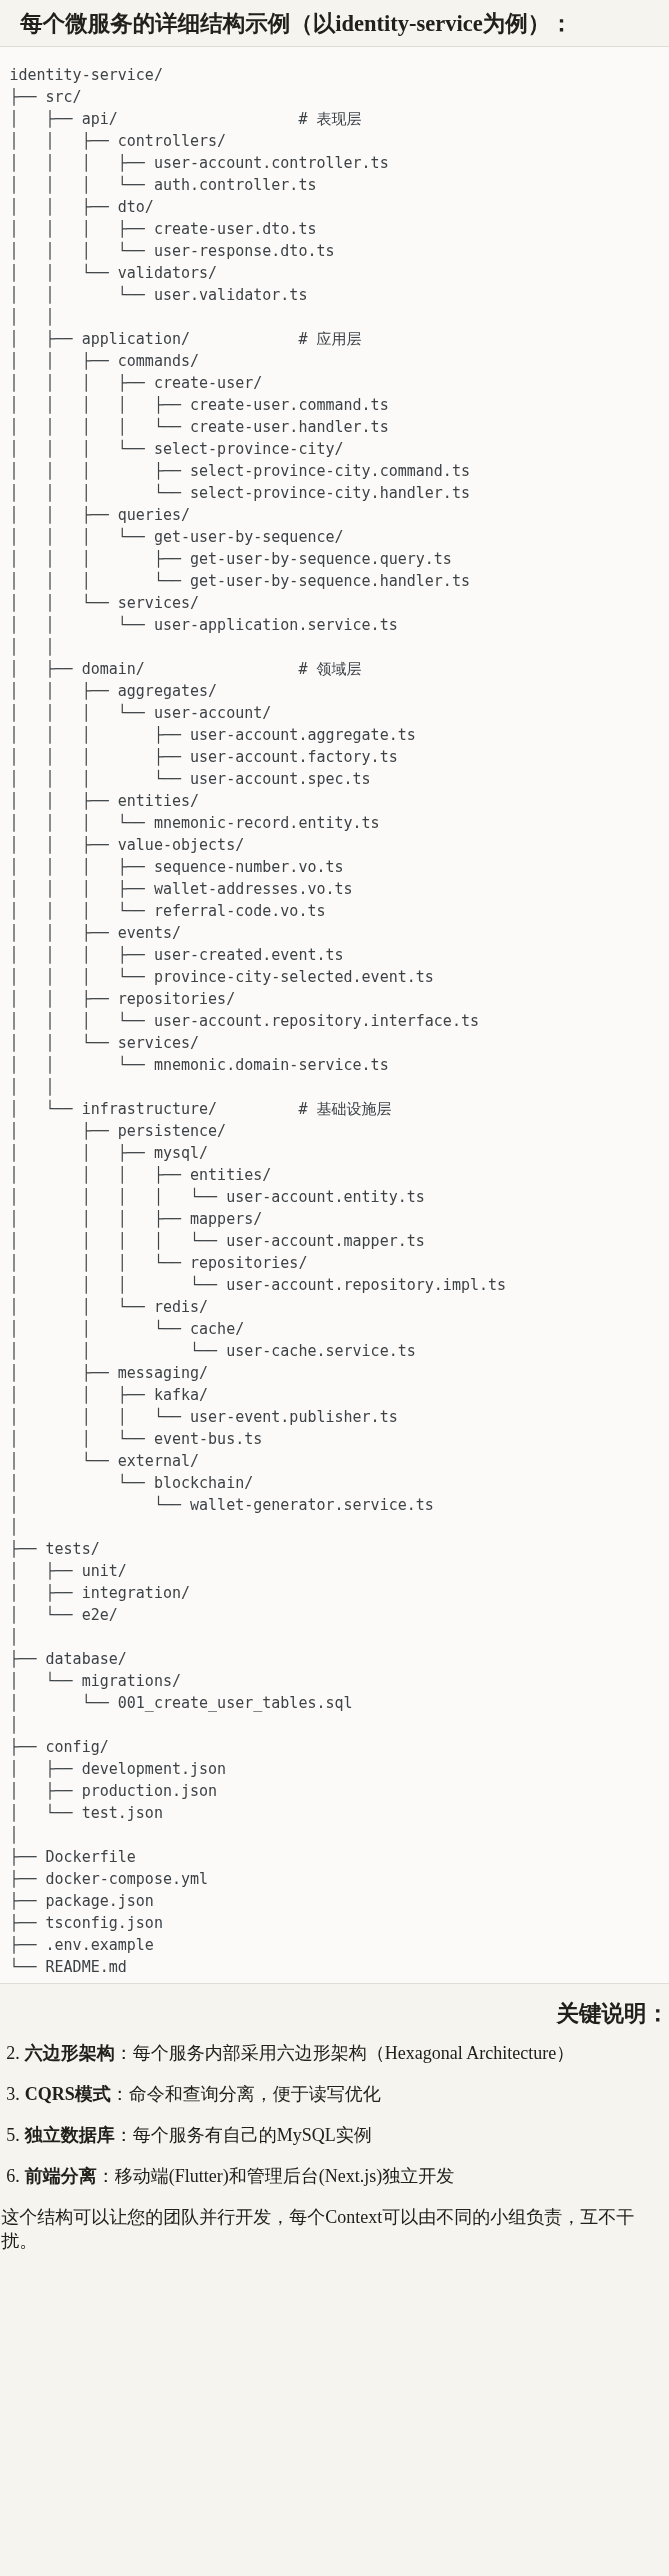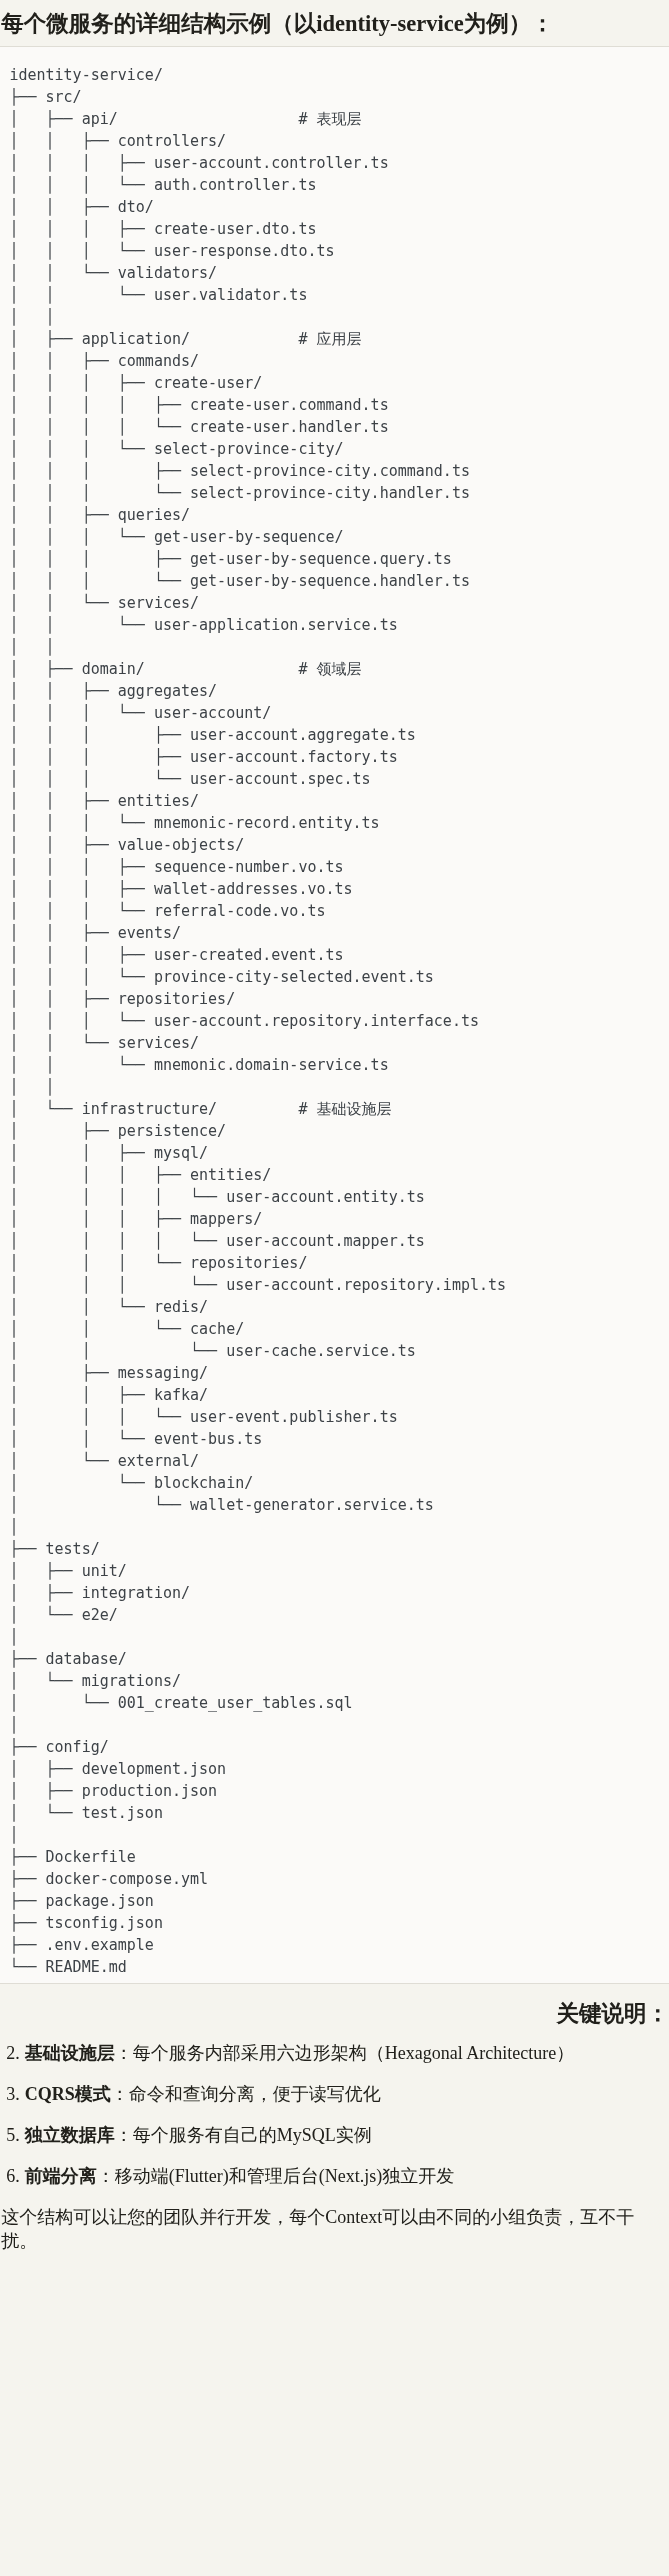--- a/index.html
+++ b/index.html
@@ -13,20 +13,21 @@
     width: 669px;
     padding-bottom: 12px;
     overflow-x: hidden;
   }
   h1.page-title {
     font-size: 22.5px;
     line-height: 1.3;
     font-weight: 700;
     margin: 8.8px 0 7.5px 1.3px;
     letter-spacing: 0;
+    padding-left: 19px;
   }
   pre.tree-block {
     margin: 0;
     padding: 17px 9.4px 5px 9.4px;
     background: #fbfaf8;
     border-top: 0.6px solid #dfddd5;
     border-bottom: 0.6px solid #dfddd5;
     font-family: "DejaVu Sans Mono", "Liberation Mono", monospace;
     font-size: 15px;
     line-height: 22px;
@@ -152,21 +153,21 @@
 ├── tsconfig.json
 ├── .env.example
 └── README.md</pre>
 
   <section>
 
     <h2 class="notes-heading">关键说明：</h2>
 
 
     <div class="note-item">
-      <span class="num">2.</span><span class="term">基础设施层</span><span class="desc">：每个服务内部采用六边形架构（Hexagonal Architecture）</span>
+      <span class="num">2.</span><span class="term">六边形架构</span><span class="desc">：每个服务内部采用六边形架构（Hexagonal Architecture）</span>
     </div>
 
     <div class="note-item">
       <span class="num">3.</span><span class="term">CQRS模式</span><span class="desc">：命令和查询分离，便于读写优化</span>
     </div>
 
 
     <div class="note-item">
       <span class="num">5.</span><span class="term">独立数据库</span><span class="desc">：每个服务有自己的MySQL实例</span>
     </div>

